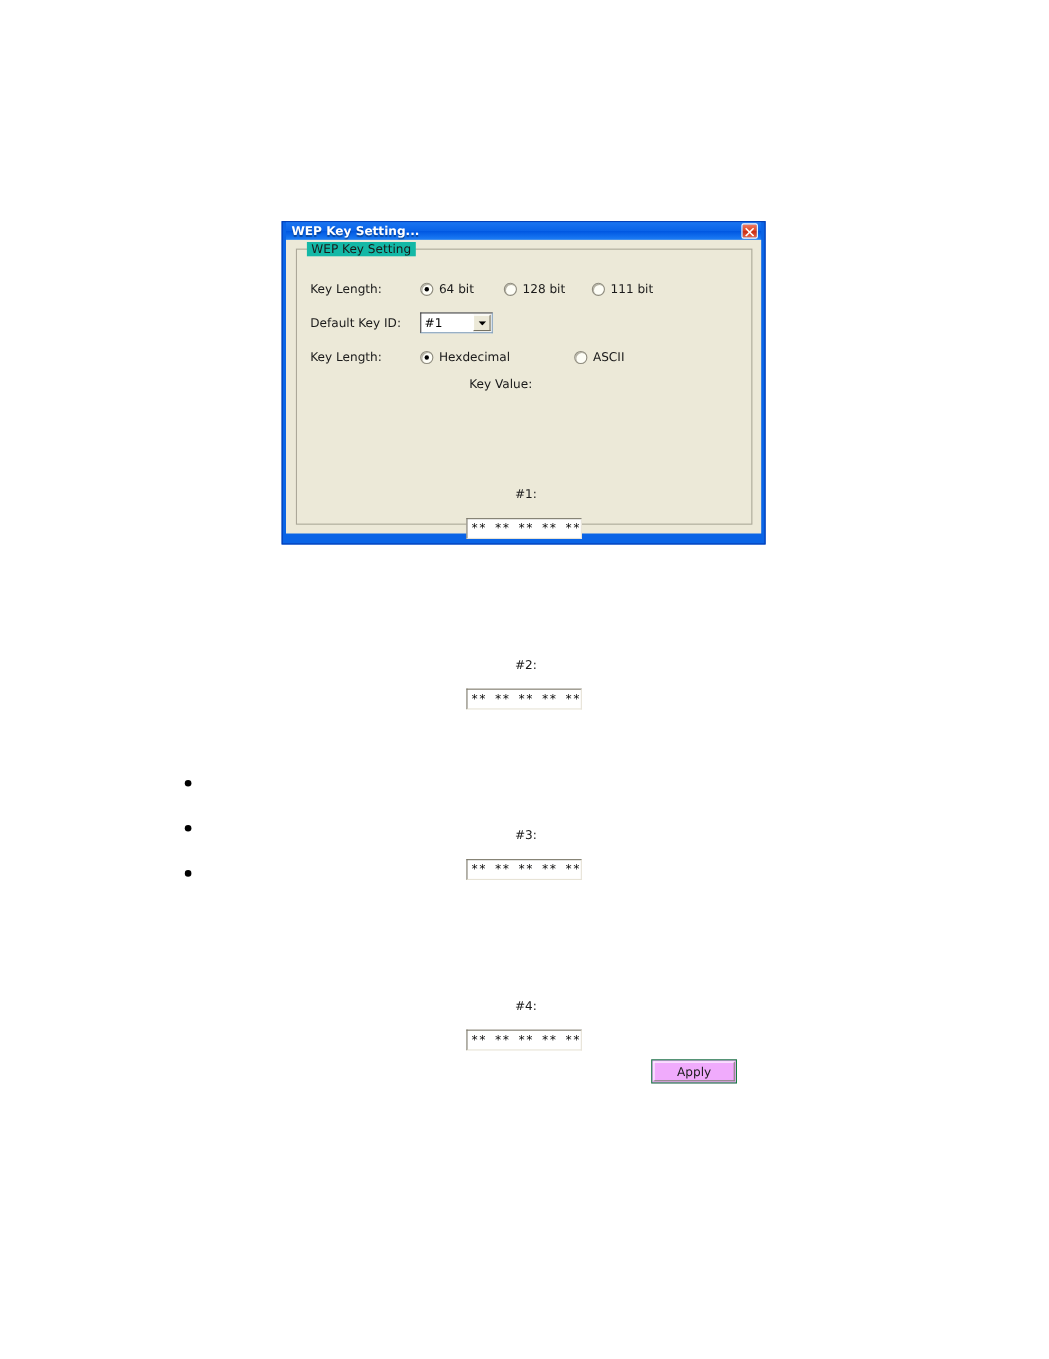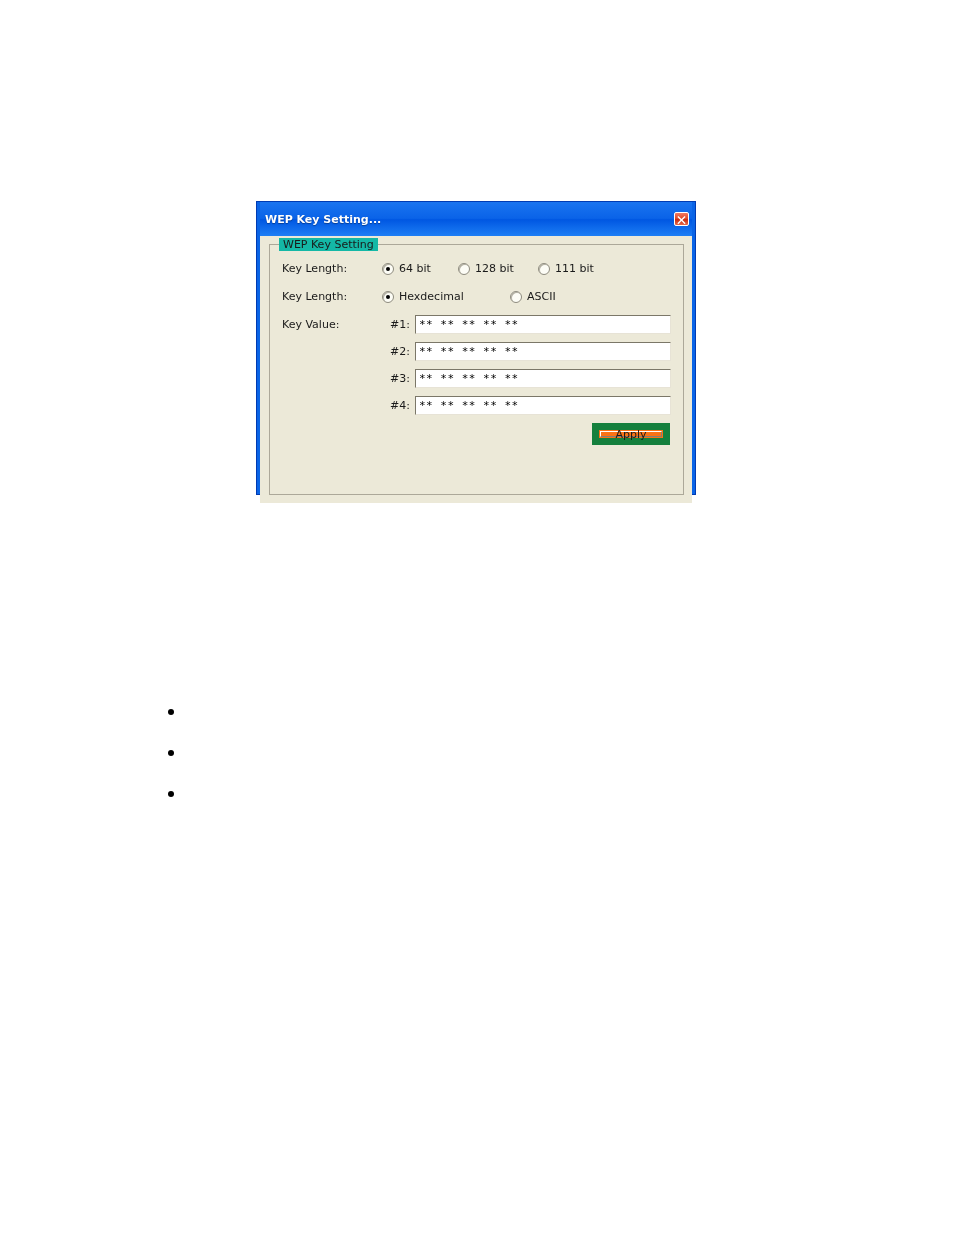--- a/index.html
+++ b/index.html
@@ -22,21 +22,21 @@
     top: 201px;
     width: 440px;
     height: 294px;
     box-sizing: border-box;
     border: 1px solid #003bb3;
     background: #0a64e6;
     padding: 3px;
     padding-top: 0;
   }
   .titlebar {
-    height: 34px;
+    height: 16px;
     background: linear-gradient(to bottom, #1a74f0 0%, #0a63e8 48%, #0057e2 52%, #1d7ef5 100%);
     display: flex;
     align-items: center;
     padding: 0 2px 0 5px;
     position: relative;
   }
   .titlebar-text {
     color: #ffffff;
     font-size: 11px;
     font-weight: bold;
@@ -89,20 +89,21 @@
     white-space: nowrap;
     font-family: "DejaVu Sans", sans-serif;
   }
 
   
   .row {
     display: flex;
     align-items: center;
     height: 19px;
     margin-bottom: 9px;
+    margin-top: 12px;
   }
   .lbl {
     font-size: 11px;
     color: #1a1a1a;
     white-space: nowrap;
     font-family: "DejaVu Sans", sans-serif;
   }
   .lbl-field {
     width: 100px;
     flex: 0 0 100px;
@@ -174,20 +175,21 @@
     margin-right: 1px;
     flex: 0 0 16px;
   }
   .dropdown-arrow svg { display: block; }
 
   
   .keyvalue-row {
     display: flex;
     align-items: center;
     margin-bottom: 8px;
+    flex-direction: column;
   }
   .kv-left {
     width: 100px;
     flex: 0 0 100px;
     font-size: 11px;
     color: #1a1a1a;
   }
   .kv-num {
     width: 28px;
     flex: 0 0 28px;
@@ -220,22 +222,22 @@
   .button-row {
     display: flex;
     justify-content: flex-end;
     margin-top: 8px;
     padding-right: 1px;
   }
   .apply-button {
     width: 78px;
     height: 22px;
     box-sizing: border-box;
-    background: #f97316;
-    border: 7px solid #15803d;
+    background: #f0abfc;
+    border: 1px solid #15803d;
     display: flex;
     align-items: center;
     justify-content: center;
     cursor: pointer;
     position: relative;
   }
   .apply-button-inner {
     position: absolute;
     left: 1px; top: 1px; right: 1px; bottom: 1px;
     border: 1px solid;
@@ -313,25 +315,36 @@
             <span class="radio-dot"></span>
             <span class="radio-label">128 bit</span>
           </label>
           <label class="radio-item">
             <span class="radio-dot"></span>
             <span class="radio-label">111 bit</span>
           </label>
         </div>
       </div>
 
+      <div class="row">
+        <span class="lbl lbl-field">Default Key ID:</span>
+        <div class="dropdown">
+          <span class="dropdown-value">#1</span>
+          <span class="dropdown-arrow">
+            <svg width="7" height="4" viewBox="0 0 7 4">
+              <path d="M0 0 L7 0 L3.5 4 Z" fill="#000000"></path>
+            </svg>
+          </span>
+        </div>
+      </div>
 
       <div class="row">
         <span class="lbl lbl-field">Key Length:</span>
         <div class="radio-group">
-          <label class="radio-item" style="width:128px;">
+          <label class="radio-item" style="width:140px;">
             <span class="radio-dot checked"></span>
             <span class="radio-label">Hexdecimal</span>
           </label>
           <label class="radio-item">
             <span class="radio-dot"></span>
             <span class="radio-label">ASCII</span>
           </label>
         </div>
       </div>
 

